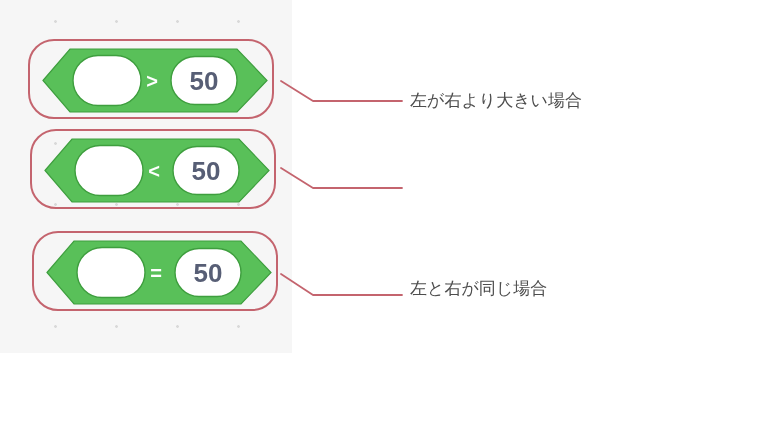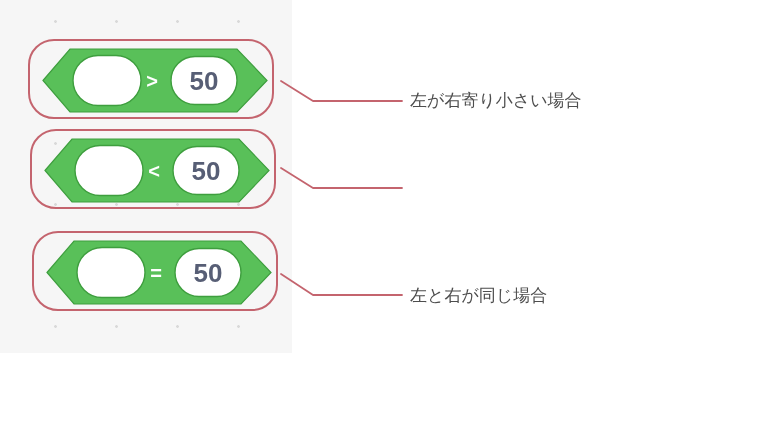--- a/index.html
+++ b/index.html
@@ -98,16 +98,16 @@
     <svg viewBox="0 0 248 82" width="248" height="82">
       <rect class="hl-rect" x="2" y="2" width="244" height="78" rx="25"></rect>
       <polygon class="hex" points="16,42.5 43,11 210,11 240,42.5 210,74 43,74"></polygon>
       <rect class="slot" x="46" y="17.5" width="68" height="50" rx="25"></rect>
       <text class="op-text" x="125" y="50" text-anchor="middle">=</text>
       <rect class="slot" x="144" y="18.5" width="66" height="48" rx="24"></rect>
       <text class="val-text" x="177" y="52" text-anchor="middle">50</text>
     </svg>
   </div>
 
-  <div class="label" style="top:92px;">左が右寄り小さい場合</div>
-  <div class="label" style="top:287px;text-align:center;">左と右が同じ場合</div>
+  <div class="label" style="top:92px;">左が右より大きい場合</div>
+  <div class="label" style="top:280px;text-align:center;">左と右が同じ場合</div>
 
 </div>
 
 </body></html>

